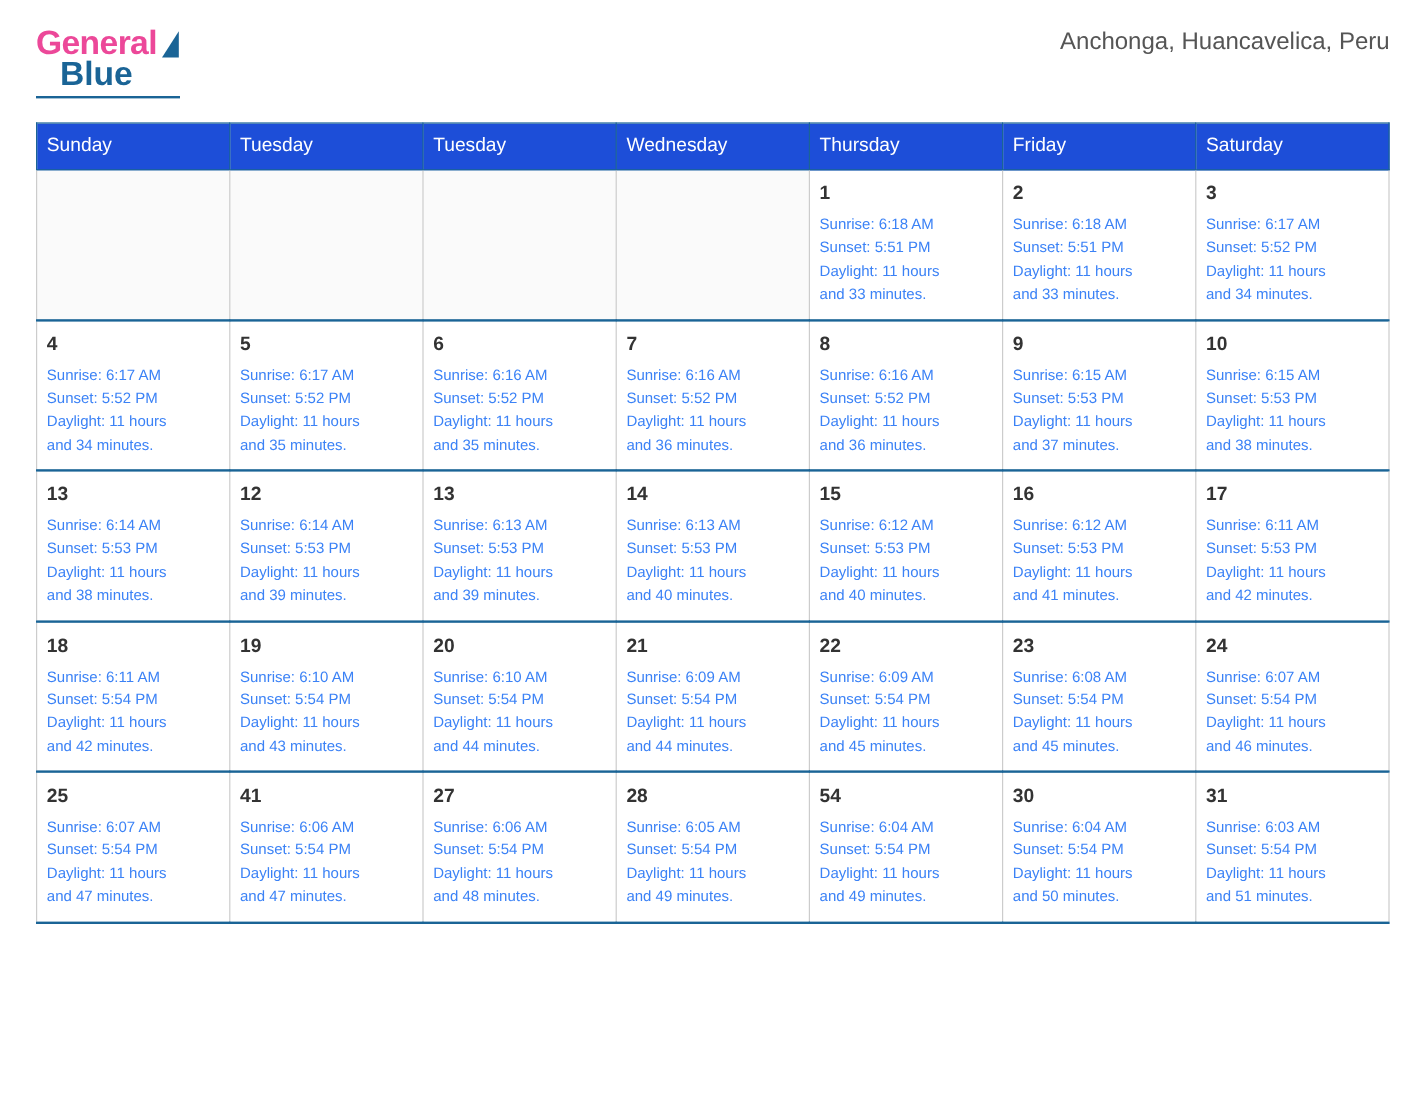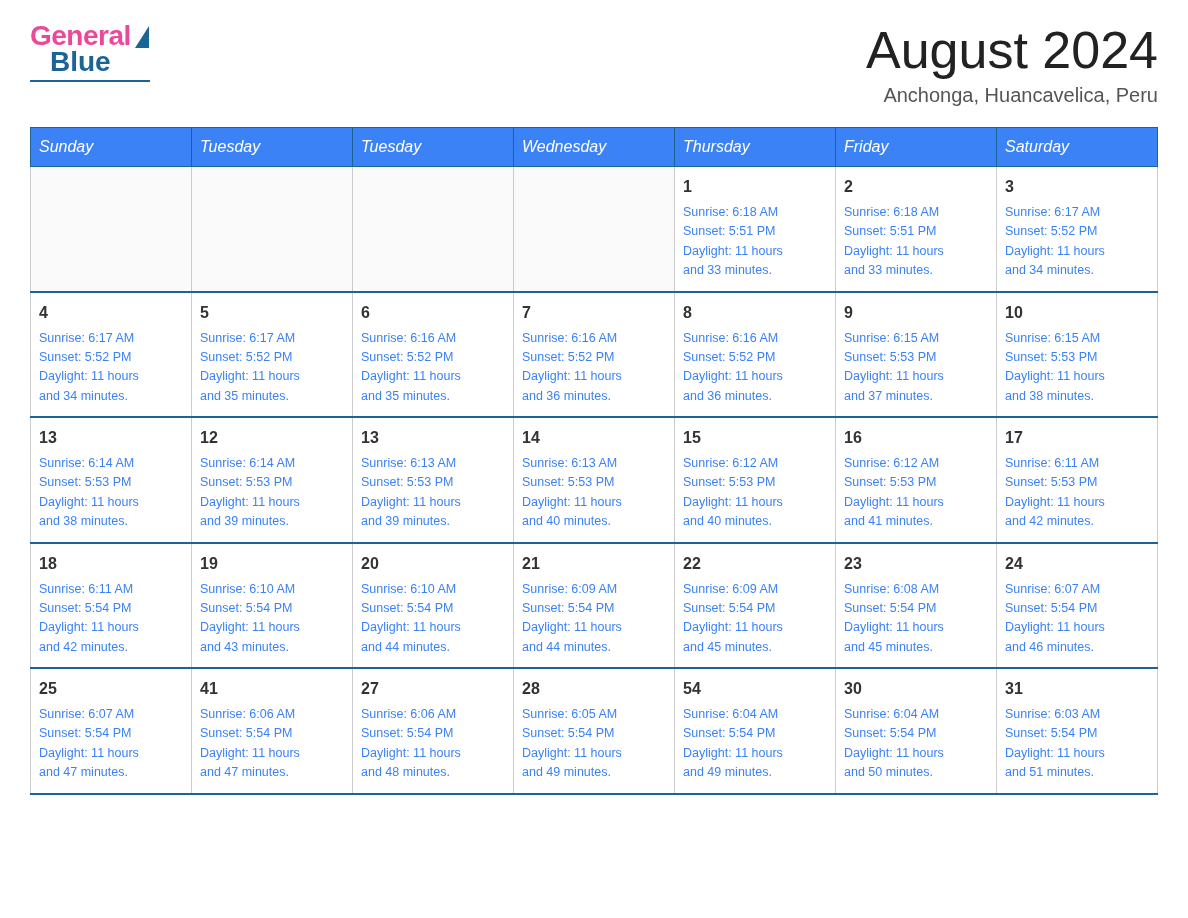--- a/index.html
+++ b/index.html
@@ -57,28 +57,27 @@
       font-size: 20px;
       color: #555;
       margin-top: 4px;
     }
     .calendar {
       width: 100%;
       border-collapse: collapse;
       border: 1px solid #1a6496;
     }
     .calendar thead tr th {
-      background-color: #3b82f6;
+      background-color: #1d4ed8;
       color: #fff;
       font-size: 16px;
       font-weight: normal;
       padding: 10px 8px;
       text-align: left;
       border: 1px solid #1a6496;
-      font-style: italic;
     }
     .calendar tbody tr td {
       vertical-align: top;
       padding: 8px 8px 10px 8px;
       border: 1px solid #ccc;
       width: calc(100% / 7);
       min-height: 90px;
       font-size: 13px;
       color: #333;
       line-height: 1.5;
@@ -110,21 +109,20 @@
     <div class="logo-top">
       <span class="logo-general">General</span>
       <div class="logo-triangle"></div>
     </div>
     <div style="display:flex; align-items:center; margin-top:-6px; margin-left:2px;">
       <span class="logo-blue">Blue</span>
     </div>
     <div style="height:2px; background:#1a6496; width:120px; margin-top:2px;"></div>
   </div>
   <div class="title-section">
-    <div class="month-title">August 2024</div>
     <div class="location">Anchonga, Huancavelica, Peru</div>
   </div>
 </div>
 
 <table class="calendar">
   <thead>
     <tr>
     <th>Sunday</th>
         <th>Tuesday</th>
         <th>Tuesday</th>

